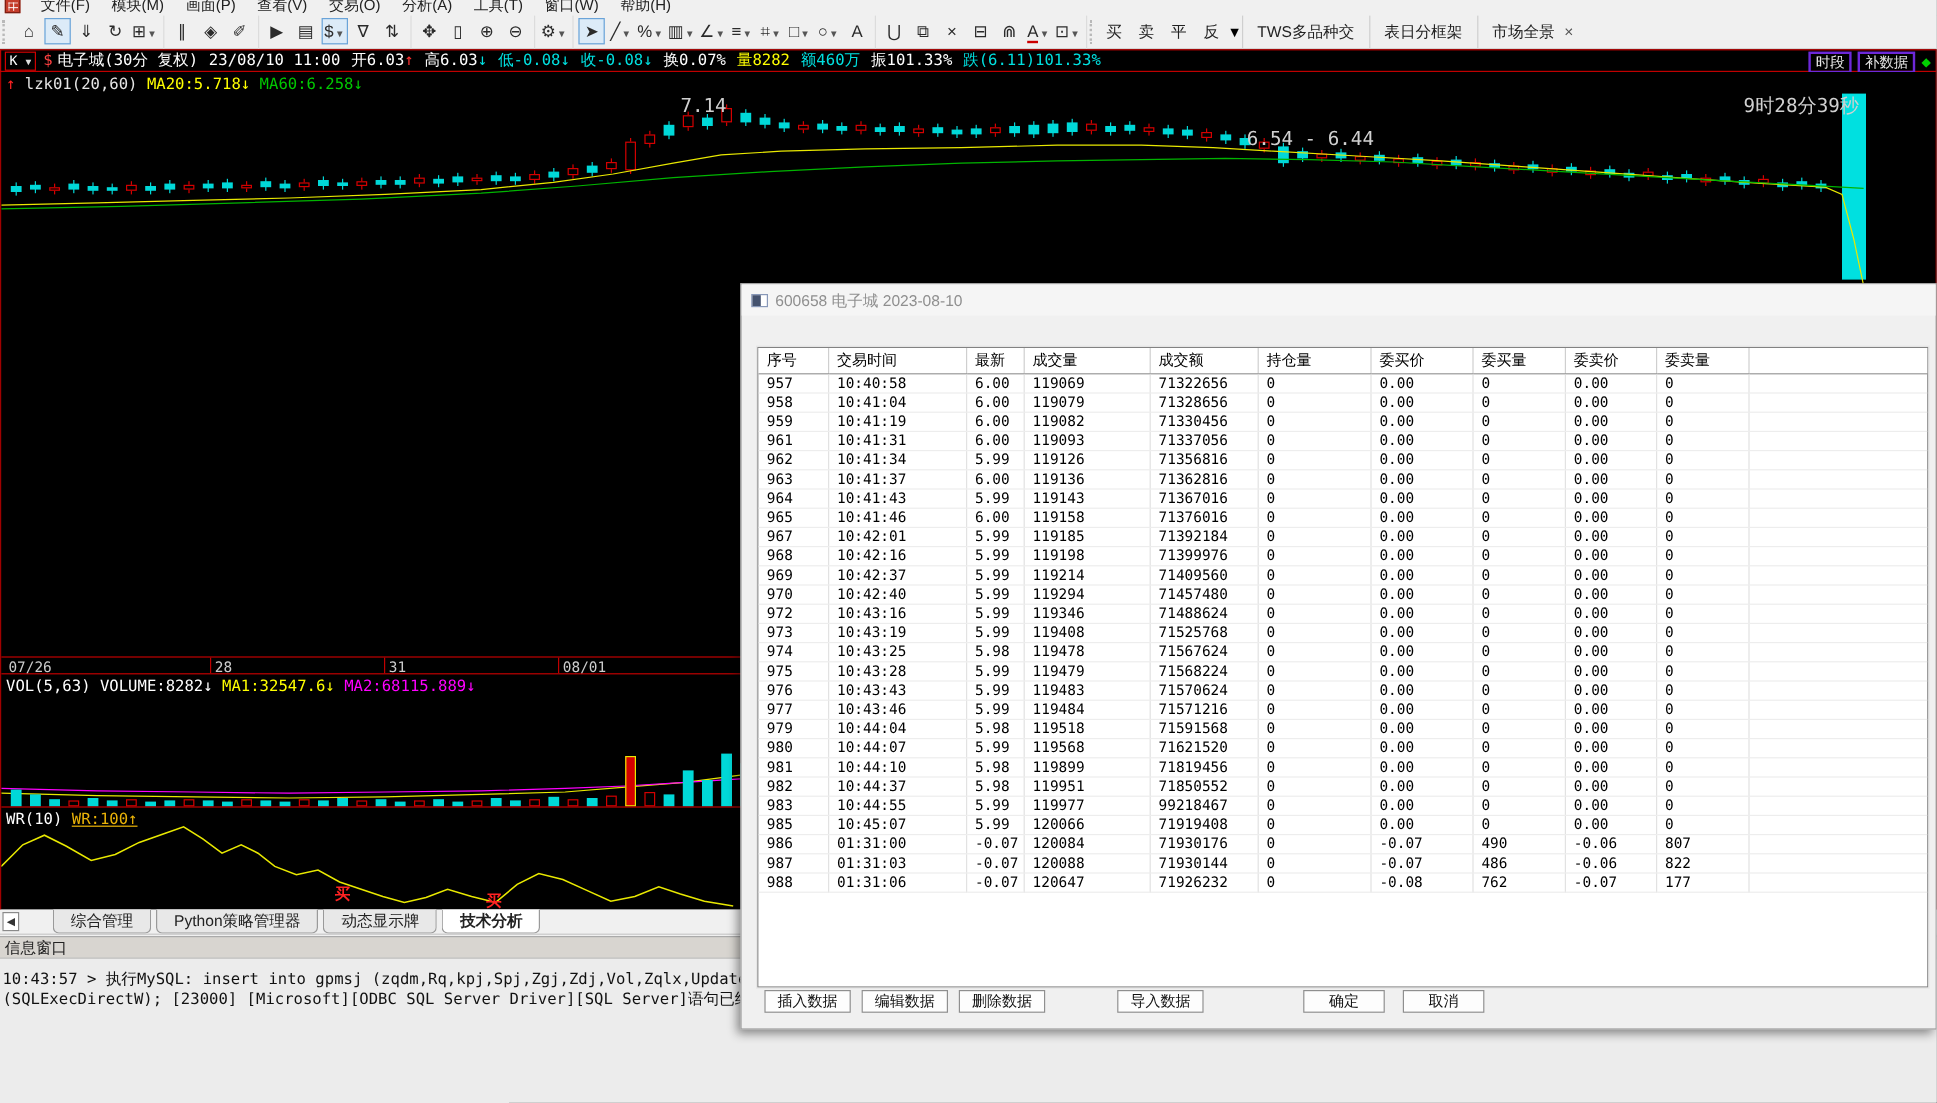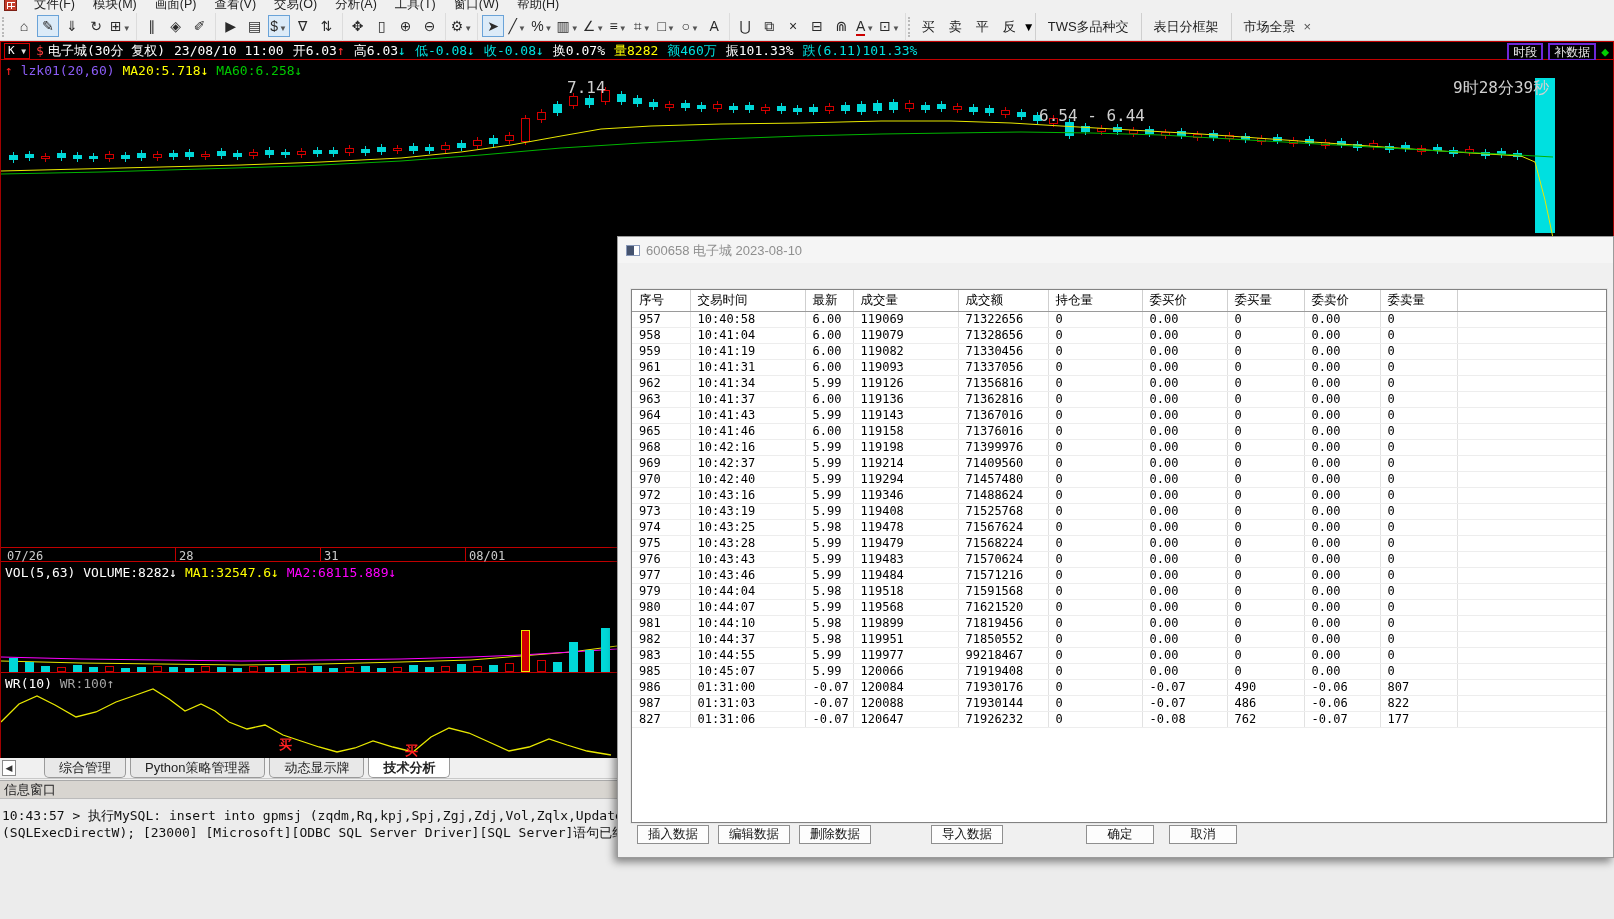--- a/index.html
+++ b/index.html
@@ -88,21 +88,21 @@
   <div id="toolbar">
     <span class="tgrip"></span><span id="toolbar-groups"><span class="tgroup"><span class="tbtn"><span>⌂</span></span><span class="tbtn sel"><span>✎</span></span><span class="tbtn"><span>⇓</span></span><span class="tbtn"><span>↻</span></span><span class="tbtn"><span>⊞</span><span class="dd">▼</span></span></span><span class="tgroup"><span class="tbtn"><span>∥</span></span><span class="tbtn"><span>◈</span></span><span class="tbtn"><span>✐</span></span></span><span class="tgroup"><span class="tbtn"><span>▶</span></span><span class="tbtn"><span>▤</span></span><span class="tbtn sel"><span>$</span><span class="dd">▼</span></span><span class="tbtn"><span>∇</span></span><span class="tbtn"><span>⇅</span></span></span><span class="tgroup"><span class="tbtn"><span>✥</span></span><span class="tbtn"><span>▯</span></span><span class="tbtn"><span>⊕</span></span><span class="tbtn"><span>⊖</span></span></span><span class="tgroup"><span class="tbtn"><span>⚙</span><span class="dd">▼</span></span></span><span class="tgroup"><span class="tbtn sel"><span>➤</span></span><span class="tbtn"><span>╱</span><span class="dd">▼</span></span><span class="tbtn"><span>%</span><span class="dd">▼</span></span><span class="tbtn"><span>▥</span><span class="dd">▼</span></span><span class="tbtn"><span>∠</span><span class="dd">▼</span></span><span class="tbtn"><span>≡</span><span class="dd">▼</span></span><span class="tbtn"><span>⌗</span><span class="dd">▼</span></span><span class="tbtn"><span>□</span><span class="dd">▼</span></span><span class="tbtn"><span>○</span><span class="dd">▼</span></span><span class="tbtn"><span>A</span></span></span><span class="tgroup"><span class="tbtn"><span>⋃</span></span><span class="tbtn"><span>⧉</span></span><span class="tbtn"><span>×</span></span><span class="tbtn"><span>⊟</span></span><span class="tbtn"><span>⋒</span></span><span class="tbtn"><span class="ulred">A</span><span class="dd">▼</span></span><span class="tbtn"><span>⊡</span><span class="dd">▼</span></span></span></span><span class="tgrip"></span><span id="trade-buttons"><span class="trade">买</span><span class="trade">卖</span><span class="trade">平</span><span class="trade">反</span><span class="dd">▼</span></span><span id="workspace-tabs"><span class="wtab">TWS多品种交</span><span class="wtab">表日分框架</span><span class="wtab">市场全景<span class="close">×</span></span></span>
   </div>
 
   <div id="infobar">
     <span class="kbtn"><span>K</span> <span class="kdd">▼</span></span><span class="ovl">$</span><span id="quote-fields"><span class="qfield"><span style="color: rgb(255, 255, 255);">电子城(30分 复权)</span></span><span class="qfield"><span style="color: rgb(255, 255, 255);">23/08/10 11:00</span></span><span class="qfield"><span style="color: rgb(255, 255, 255);">开6.03</span><span style="color: rgb(255, 50, 50);">↑</span></span><span class="qfield"><span style="color: rgb(255, 255, 255);">高6.03</span><span style="color: rgb(0, 224, 224);">↓</span></span><span class="qfield"><span style="color: rgb(0, 224, 224);">低-0.08</span><span style="color: rgb(0, 224, 224);">↓</span></span><span class="qfield"><span style="color: rgb(0, 224, 224);">收-0.08</span><span style="color: rgb(0, 224, 224);">↓</span></span><span class="qfield"><span style="color: rgb(255, 255, 255);">换0.07%</span></span><span class="qfield"><span style="color: rgb(255, 255, 0);">量8282</span></span><span class="qfield"><span style="color: rgb(0, 224, 224);">额460万</span></span><span class="qfield"><span style="color: rgb(255, 255, 255);">振101.33%</span></span><span class="qfield"><span style="color: rgb(0, 224, 224);">跌(6.11)101.33%</span></span></span>
     <span id="infobar-right"><span id="infobar-buttons"><span class="redbtn">时段</span><span class="redbtn">补数据</span></span><span class="gdiamond">◆</span></span>
   </div>
 
   <div id="chart">
-    <div id="indline"><span style="color: rgb(255, 34, 34);">↑ </span><span style="color: #8b5cf6;">lzk01(20,60)  </span><span style="color: rgb(255, 255, 0);">MA20:5.718↓  </span><span style="color: rgb(0, 200, 0);">MA60:6.258↓  </span></div>
+    <div id="indline"><span style="color: rgb(255, 34, 34);">↑ </span><span style="color: #e5e5e5;">lzk01(20,60)  </span><span style="color: rgb(255, 255, 0);">MA20:5.718↓  </span><span style="color: rgb(0, 200, 0);">MA60:6.258↓  </span></div>
     <div id="candles">
         <div class="wick" style="left: 12px; top: 92px; height: 11px; background: rgb(0, 216, 216);"></div>
         <div class="candle" style="left: 8px; top: 95px; width: 9px; height: 5px; background: rgb(0, 216, 216);"></div>
         <div class="wick" style="left: 28px; top: 91px; height: 10px; background: rgb(0, 216, 216);"></div>
         <div class="candle" style="left: 24px; top: 94px; width: 9px; height: 4px; background: rgb(0, 216, 216);"></div>
         <div class="wick" style="left: 44px; top: 93px; height: 9px; background: rgb(212, 0, 0);"></div>
         <div class="candle" style="left: 40px; top: 96px; width: 9px; height: 3px; border: 1px solid rgb(212, 0, 0); background: rgb(0, 0, 0);"></div>
         <div class="wick" style="left: 60px; top: 90px; height: 11px; background: rgb(0, 216, 216);"></div>
         <div class="candle" style="left: 56px; top: 93px; width: 9px; height: 5px; background: rgb(0, 216, 216);"></div>
         <div class="wick" style="left: 76px; top: 92px; height: 10px; background: rgb(0, 216, 216);"></div>
@@ -346,21 +346,21 @@
         <div class="vbar" style="left: 504px; top: 603px; width: 9px; height: 9px; border: 1px solid rgb(212, 0, 0); background: rgb(0, 0, 0);"></div>
         <div class="vbar" style="left: 520px; top: 570px; width: 9px; height: 42px; background: rgb(212, 0, 0); border: 1px solid rgb(232, 232, 0);"></div>
         <div class="vbar" style="left: 536px; top: 600px; width: 9px; height: 12px; border: 1px solid rgb(212, 0, 0); background: rgb(0, 0, 0);"></div>
         <div class="vbar" style="left: 552px; top: 602px; width: 9px; height: 10px; background: rgb(0, 216, 216);"></div>
         <div class="vbar" style="left: 568px; top: 582px; width: 9px; height: 30px; background: rgb(0, 216, 216);"></div>
         <div class="vbar" style="left: 584px; top: 590px; width: 9px; height: 22px; background: rgb(0, 216, 216);"></div>
         <div class="vbar" style="left: 600px; top: 568px; width: 9px; height: 44px; background: rgb(0, 216, 216);"></div>
         <div class="vbar" style="left: 616px; top: 576px; width: 9px; height: 36px; background: rgb(0, 216, 216);"></div>
       </div>
     <div id="volbase"></div>
-    <div id="wrheader"><span style="color: rgb(255, 255, 255);">WR(10)  </span><span style="color: #a3a3a3;">WR:100↑  </span></div>
+    <div id="wrheader"><span style="color: rgb(255, 255, 255);">WR(10)  </span><span style="color: #eab308; text-decoration: underline;">WR:100↑  </span></div>
     <div id="buymarks">
         <div class="buymark" style="left: 278px; top: 676px;">买</div>
         <div class="buymark" style="left: 404px; top: 682px;">买</div>
       </div>
   </div>
 
   <div id="tabbar">
     <div class="collapsebtn">◀</div>
     <span id="btabs"><span class="btab">综合管理</span><span class="btab">Python策略管理器</span><span class="btab">动态显示牌</span><span class="btab active">技术分析</span></span>
   </div>
@@ -504,20 +504,33 @@
               <td>119158</td>
               <td>71376016</td>
               <td>0</td>
               <td>0.00</td>
               <td>0</td>
               <td>0.00</td>
               <td>0</td>
               <td></td>
             </tr>
             <tr>
+              <td>967</td>
+              <td>10:42:01</td>
+              <td>5.99</td>
+              <td>119185</td>
+              <td>71392184</td>
+              <td>0</td>
+              <td>0.00</td>
+              <td>0</td>
+              <td>0.00</td>
+              <td>0</td>
+              <td></td>
+            </tr>
+            <tr>
               <td>968</td>
               <td>10:42:16</td>
               <td>5.99</td>
               <td>119198</td>
               <td>71399976</td>
               <td>0</td>
               <td>0.00</td>
               <td>0</td>
               <td>0.00</td>
               <td>0</td>
@@ -725,21 +738,21 @@
               <td>120088</td>
               <td>71930144</td>
               <td>0</td>
               <td>-0.07</td>
               <td>486</td>
               <td>-0.06</td>
               <td>822</td>
               <td></td>
             </tr>
             <tr>
-              <td>827</td>
+              <td>988</td>
               <td>01:31:06</td>
               <td>-0.07</td>
               <td>120647</td>
               <td>71926232</td>
               <td>0</td>
               <td>-0.08</td>
               <td>762</td>
               <td>-0.07</td>
               <td>177</td>
               <td></td>

